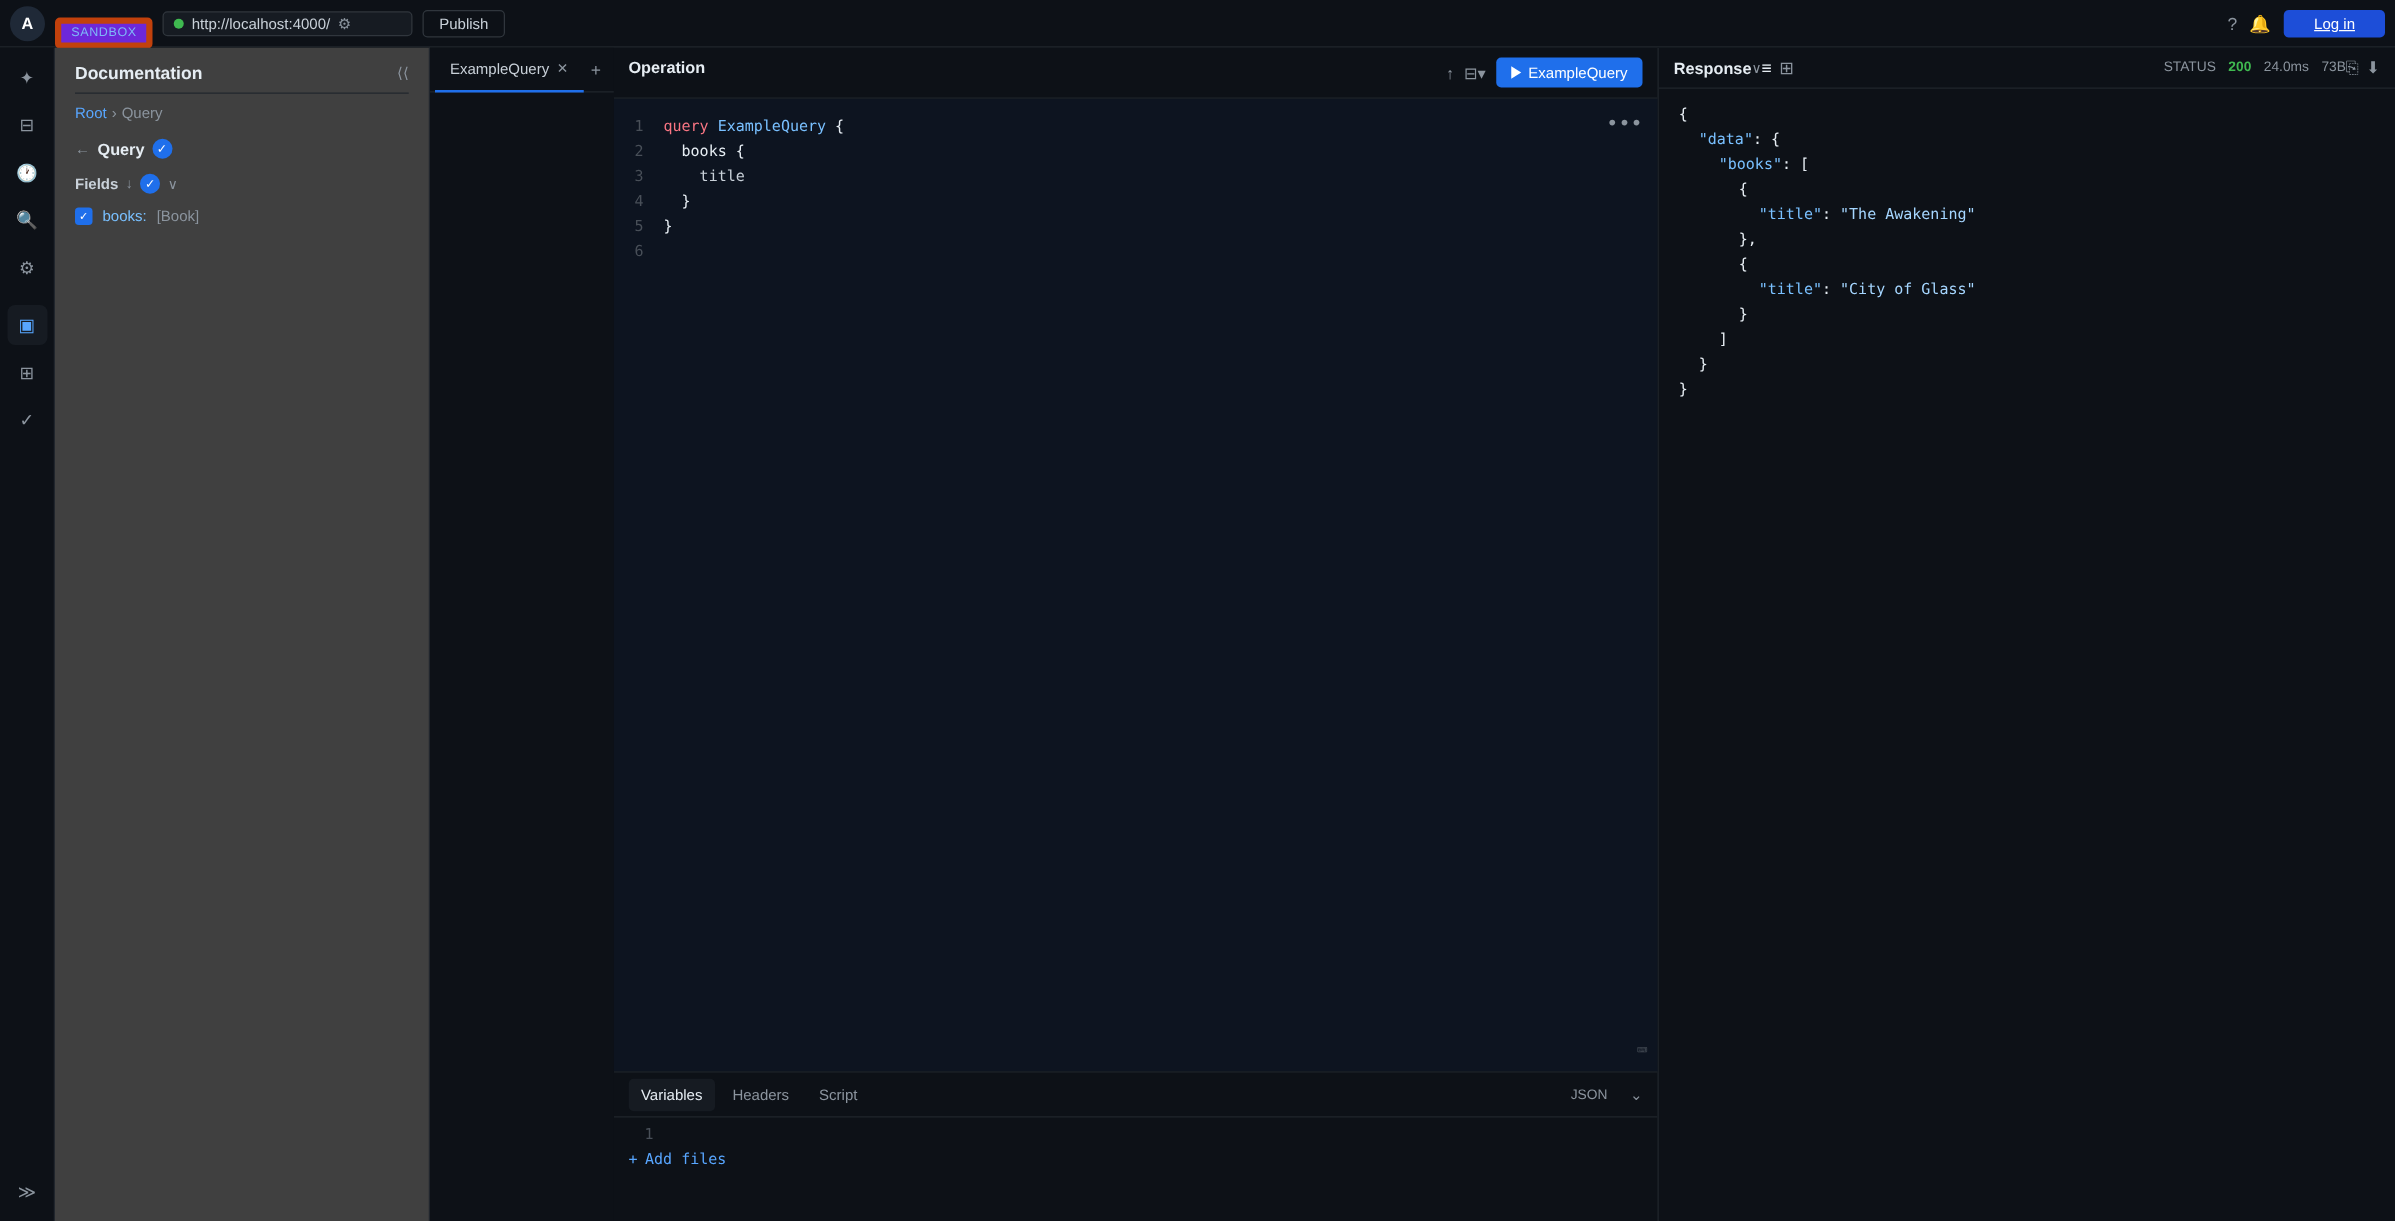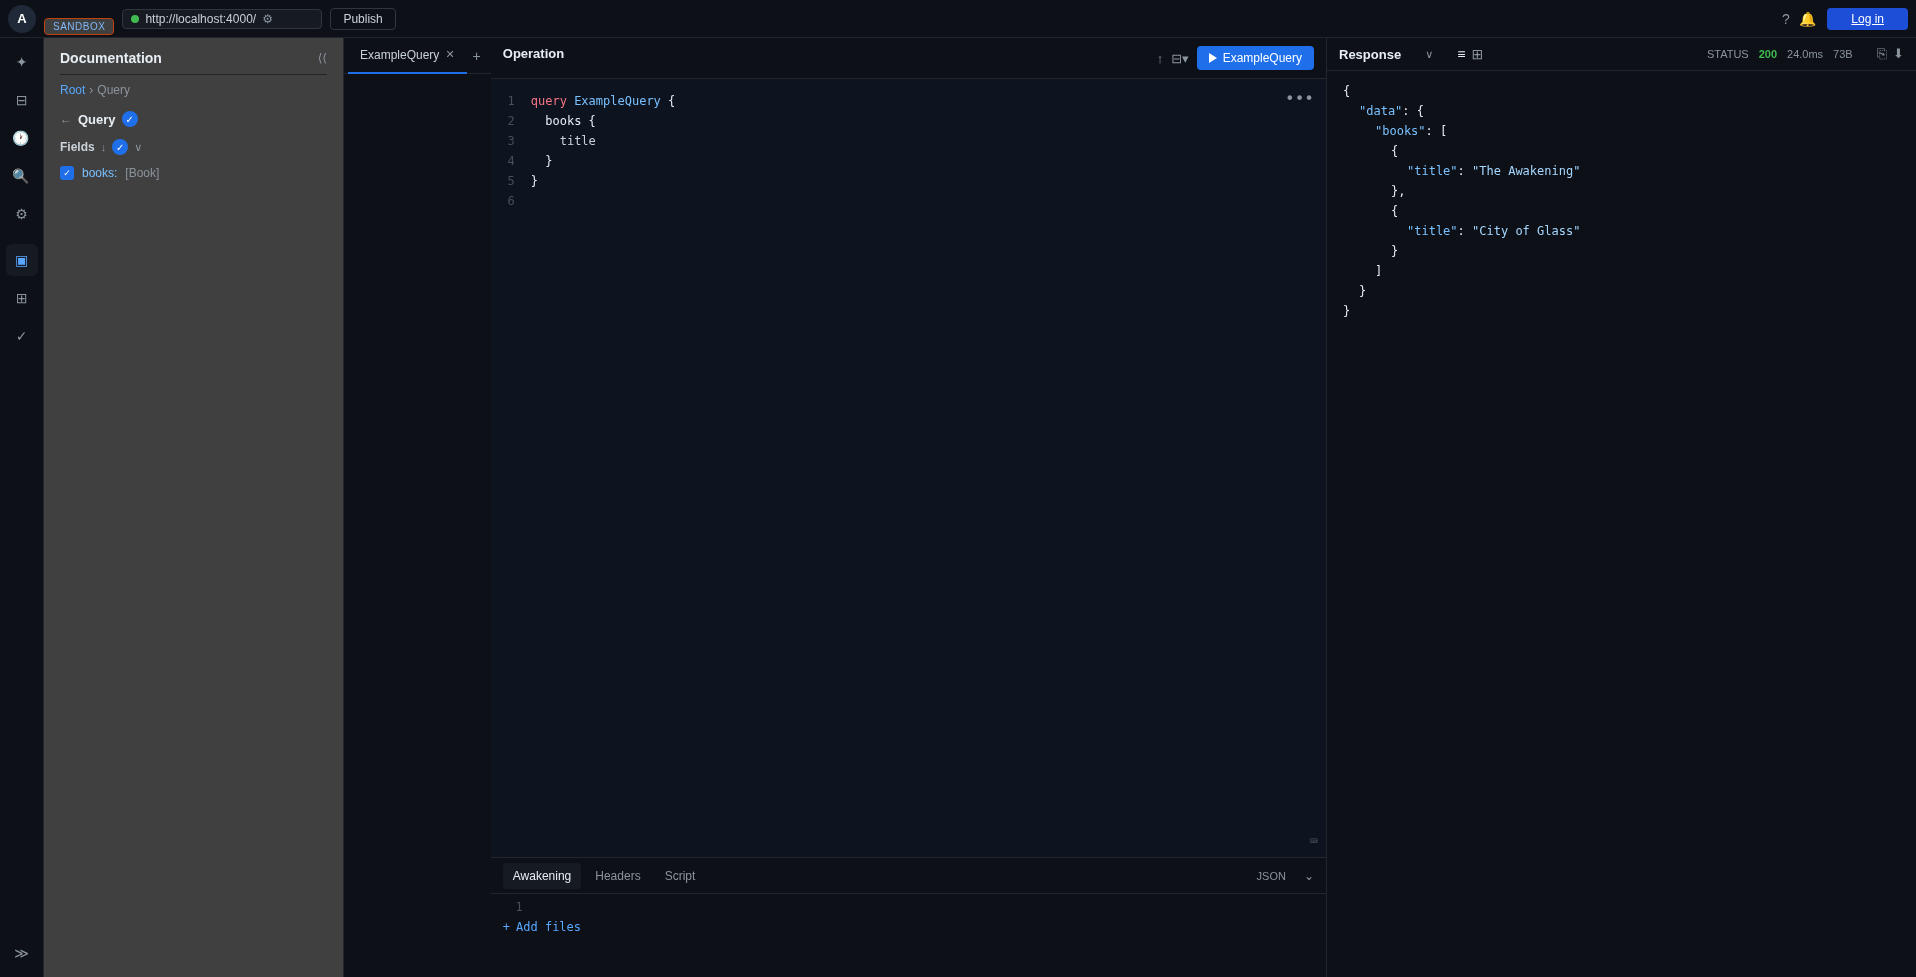--- a/index.html
+++ b/index.html
@@ -31,22 +31,22 @@
       background: #1f2937;
       border-radius: 50%;
       display: flex;
       align-items: center;
       justify-content: center;
       color: #fff;
       font-weight: bold;
       font-size: 13px;
     }
     .topbar-sandbox-badge {
-      background: #404040;
-      border: 1px solid #c2410c;
+      background: #6d28d9;
+      border: 5px solid #c2410c;
       border-radius: 4px;
       padding: 2px 8px;
       font-size: 10px;
       color: #7eb8f7;
       letter-spacing: 0.5px;
       text-transform: uppercase;
       margin-top: 15px;
     }
     .topbar-url-bar {
       display: flex;
@@ -466,21 +466,21 @@
       border-left: 1px solid #21262d;
       display: flex;
       flex-direction: column;
       flex-shrink: 0;
     }
     .response-header {
       display: flex;
       align-items: center;
       padding: 8px 12px;
       border-bottom: 1px solid #21262d;
-      gap: 24px;
+      gap: 0;
     }
     .response-label {
       font-size: 13px;
       font-weight: 600;
       color: #e6edf3;
     }
     .response-chevron {
       color: #8b949e;
       font-size: 11px;
       cursor: pointer;
@@ -671,21 +671,21 @@
           <div class="code-line">
             <span class="line-num">6</span>
             <span class="line-content"></span>
           </div>
           <span class="dots-menu">•••</span>
           <span class="code-corner-icon">⌨</span>
         </div>
 
         <div class="variables-bar">
           <div class="variables-tabs">
-            <span class="var-tab active">Awakening</span>
+            <span class="var-tab active">Variables</span>
             <span class="var-tab inactive">Headers</span>
             <span class="var-tab inactive">Script</span>
             <div class="var-tab-right">
               <span class="json-label">JSON</span>
               <span class="chevron-up-icon">⌄</span>
             </div>
           </div>
           <div class="variables-content">
             <div class="var-line">
               <span class="var-linenum">1</span>

